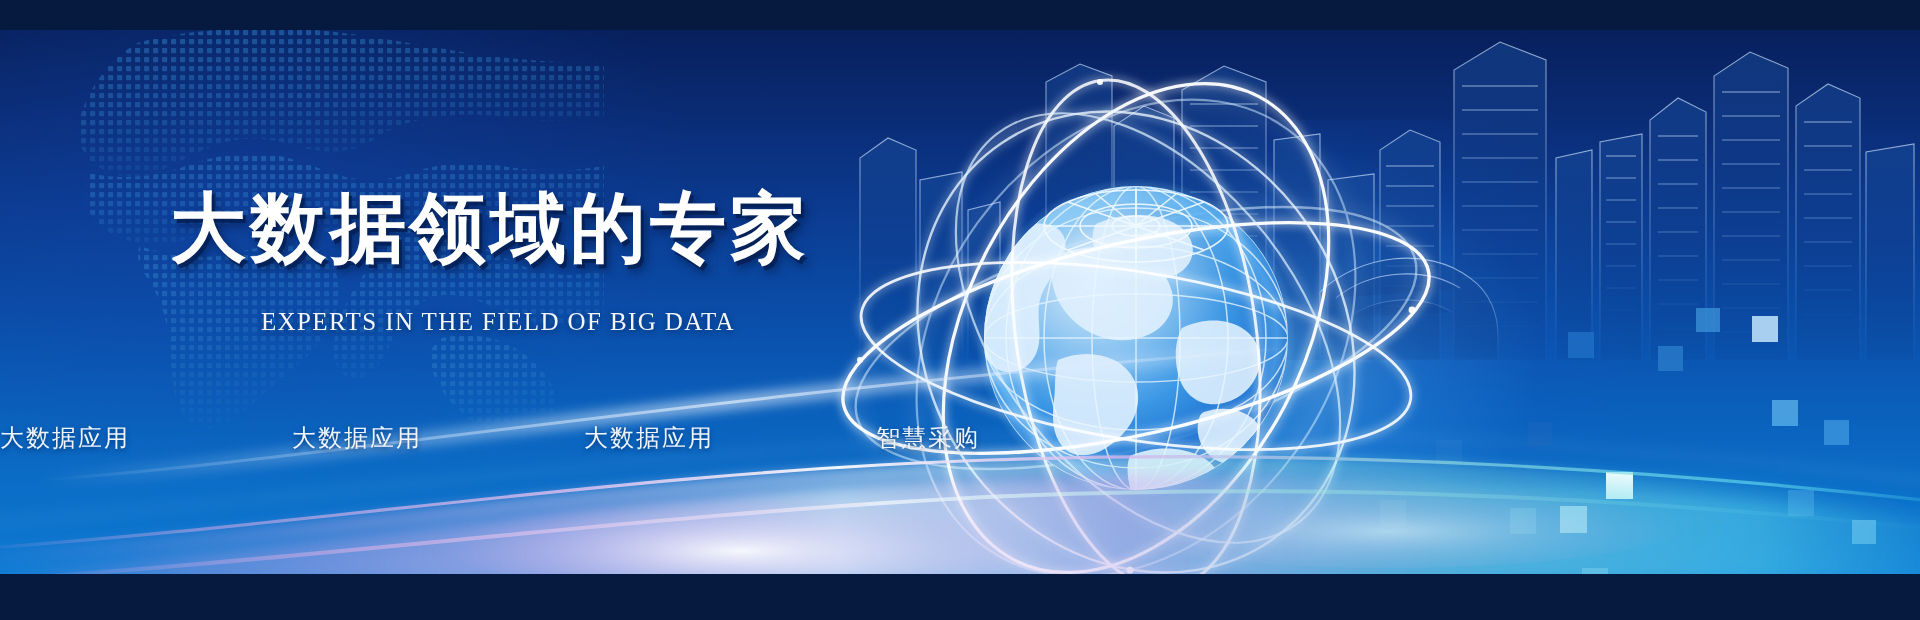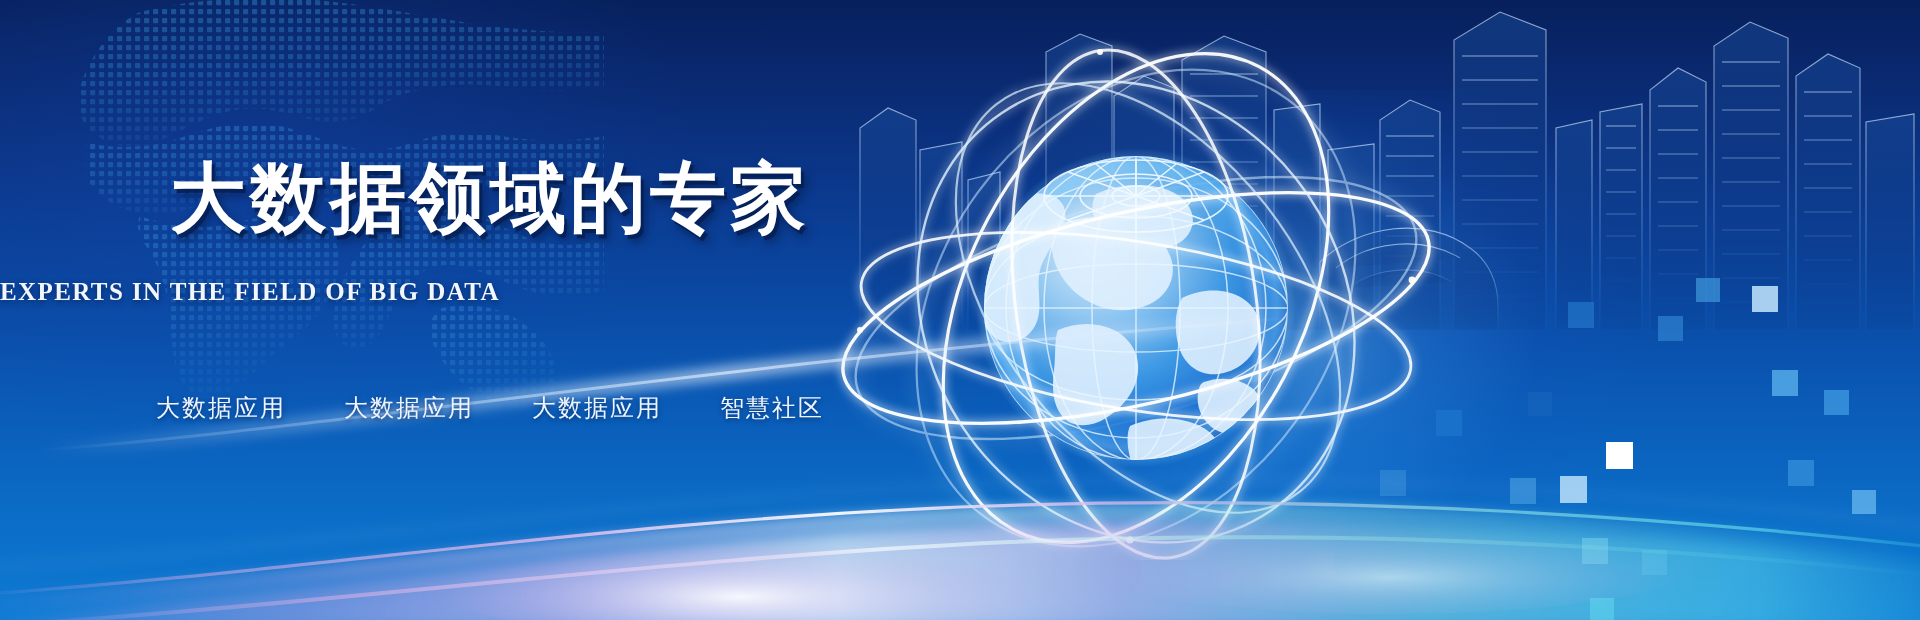--- a/index.html
+++ b/index.html
@@ -2,33 +2,34 @@
 <html lang="zh"><head>
 <meta charset="utf-8">
 <title>Big Data Banner</title>
 <style>
   html,body{margin:0;padding:0;background:#06193f;}
   *{box-sizing:border-box;}
 
   .banner{
     position:relative;
     width:1920px;
-    height:620px;
+    height:544px;
     overflow:hidden;
     font-family:"Liberation Sans","DejaVu Sans",sans-serif;
     background:
       linear-gradient(180deg,
         #07205c 0%,
         #0a2a72 14%,
         #0b3a8f 32%,
         #0a4ba6 50%,
         #0a5cb8 66%,
         #0b6cc6 82%,
         #0c74cd 93%,
         #0d7bd4 100%);
+    margin-top: 30px;
   }
 
   
   .glow-core{
     position:absolute;
     left:1010px; top:90px;
     width:620px; height:540px;
     background:radial-gradient(ellipse at 45% 45%,
         rgba(120,200,255,0.42) 0%,
         rgba(60,150,240,0.26) 28%,
@@ -114,37 +115,38 @@
     letter-spacing:4px;
     color:#ffffff;
     white-space:nowrap;
     text-shadow:
        3px 4px 0 rgba(5,30,85,0.85),
        5px 7px 10px rgba(3,20,60,0.55);
   }
 
   .subhead{
     position:absolute;
-    left:0; top:278px;
+    left:8px; top:278px;
     width:980px;
+    text-align:center;
     font-family:"Liberation Serif","DejaVu Serif",serif;
     font-size:25px;
-    font-weight:700;
+    font-weight:400;
     letter-spacing:1.4px;
     color:#f2f7ff;
     white-space:nowrap;
     text-shadow:0 2px 6px rgba(4,25,70,0.7);
   }
 
   .navlinks{
     position:absolute;
     left:0; top:392px;
     width:980px;
     display:flex;
-    justify-content:center;
+    justify-content:space-between;
     gap:58px;
     white-space:nowrap;
   }
   .navlink{
     font-family:"Liberation Sans","DejaVu Sans",sans-serif;
     font-size:24px;
     font-weight:400;
     letter-spacing:2px;
     color:#eef5ff;
     text-shadow:0 2px 5px rgba(4,25,70,0.6);
@@ -491,18 +493,18 @@
   <div class="content">
 
     <div class="headline">大数据领域的专家</div>
 
     <div class="subhead">EXPERTS IN THE FIELD OF BIG DATA</div>
 
     <div class="navlinks">
       <span class="navlink">大数据应用</span>
       <span class="navlink">大数据应用</span>
       <span class="navlink">大数据应用</span>
-      <span class="navlink">智慧社区</span>
+      <span class="navlink">智慧采购</span>
     </div>
 
   </div>
 
 </div>
 
 </body></html>

